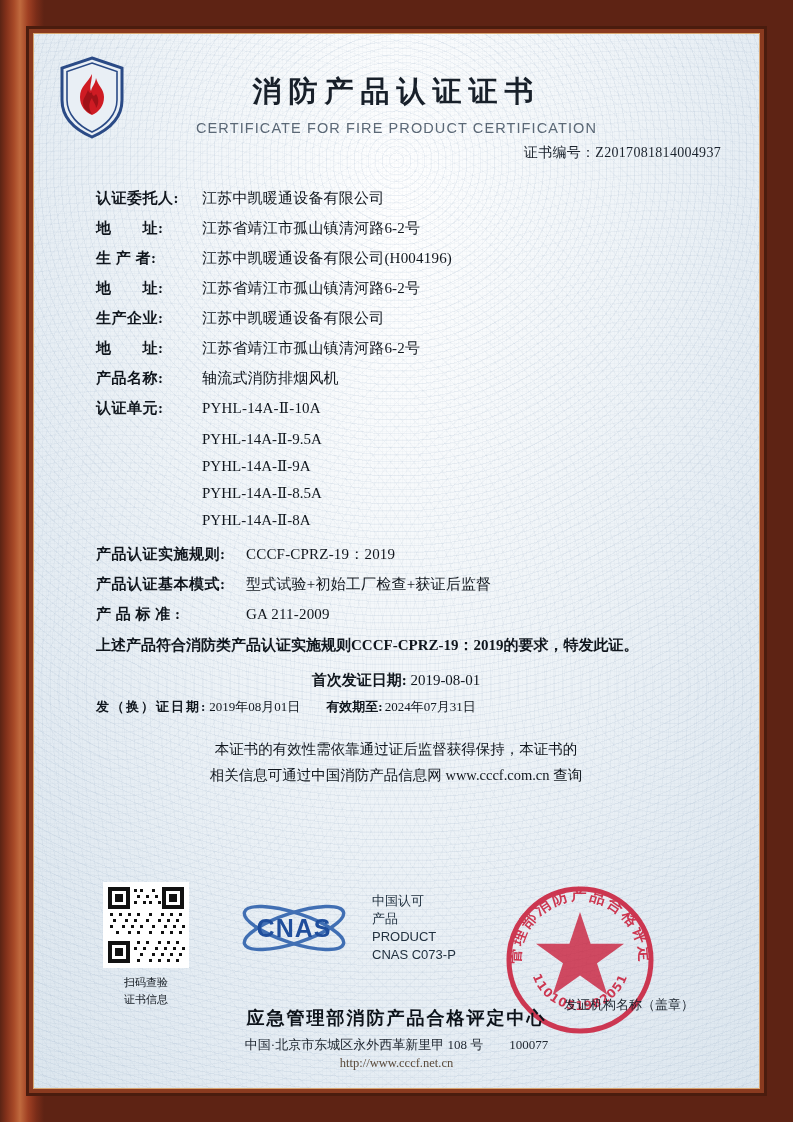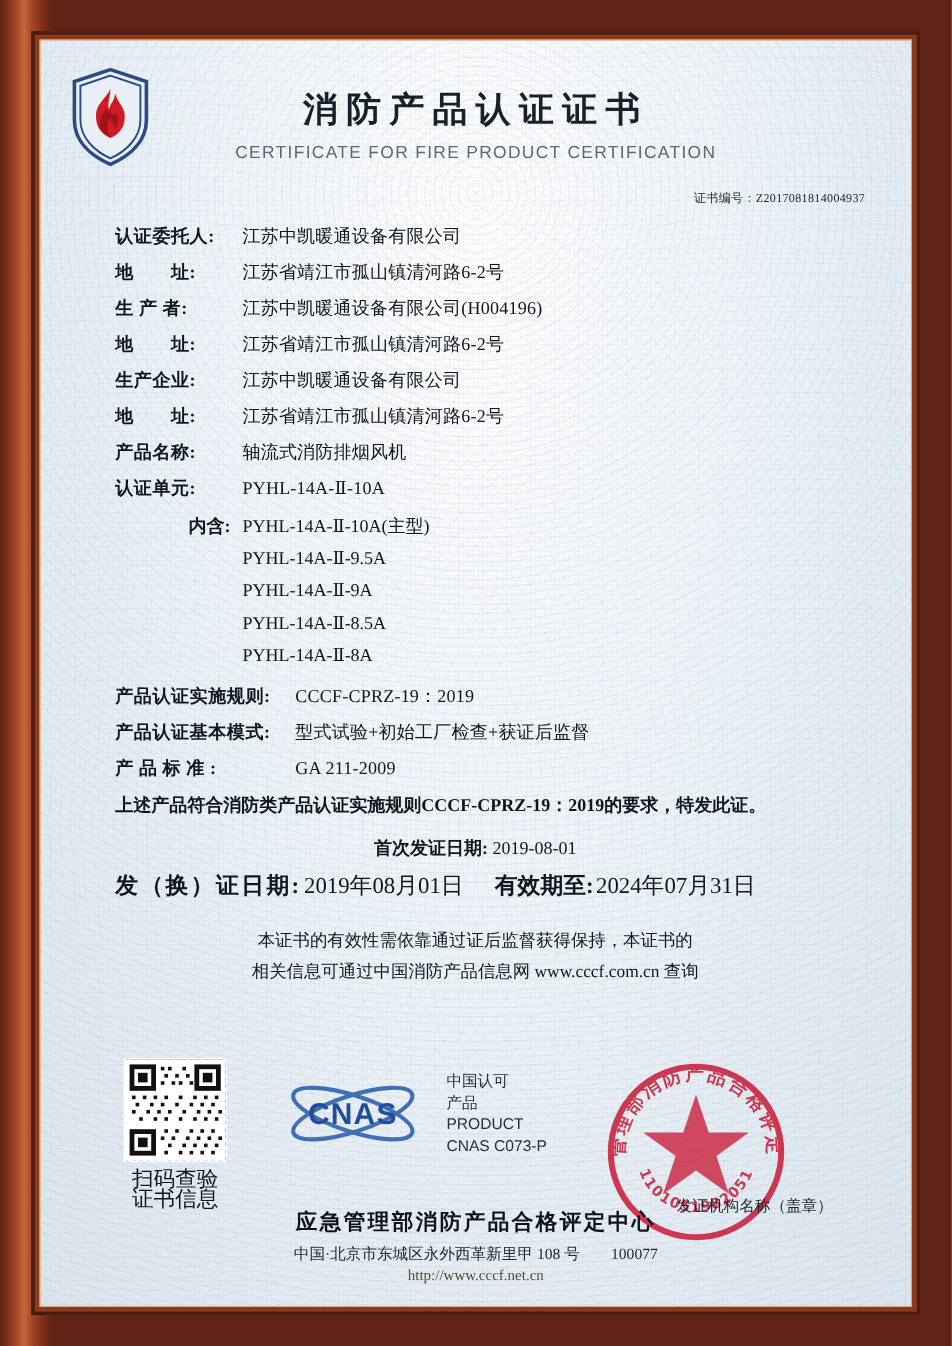--- a/index.html
+++ b/index.html
@@ -92,22 +92,22 @@
     top: 86px;
     text-align: center;
     font-family: "Liberation Sans", sans-serif;
     font-size: 14.5px;
     letter-spacing: 1.1px;
     color: #5b6876;
   }
   .cert-no {
     position: absolute;
     right: 38px;
-    top: 124px;
-    font-size: 10px;
+    top: 110px;
+    font-size: 14px;
     color: #1a222c;
     letter-spacing: 0.3px;
   }
 
   
   .fields {
     position: absolute;
     left: 62px;
     top: 152px;
     width: 600px;
@@ -162,21 +162,21 @@
   .issue-first {
     text-align: center;
     font-size: 15px;
     margin-top: 12px;
     color: #10161d;
   }
   .issue-first .k { font-weight: bold; }
   .issue-line {
     display: flex;
     align-items: flex-end;
-    font-size: 19px;
+    font-size: 13px;
     margin-top: 8px;
     color: #10161d;
   }
   .issue-line .k1 { font-weight: bold; letter-spacing: 2px; }
   .issue-line .v1 { margin-left: 2px; }
   .issue-line .k2 { font-weight: bold; margin-left: 26px; }
   .issue-line .v2 { margin-left: 2px; }
 
   .notice {
     margin-top: 20px;
@@ -199,21 +199,21 @@
     margin: 0 auto;
     background-color: #ffffff;
     background-image:
       repeating-linear-gradient(90deg, #111 0 3px, #fff 3px 6px),
       repeating-linear-gradient(0deg, #111 0 3px, #fff 3px 6px);
     background-blend-mode: multiply;
     border: 1px solid #fff;
   }
   .qr-caption {
     margin-top: 6px;
-    font-size: 18px;
+    font-size: 11px;
     line-height: 17px;
     color: #10161d;
     text-align: center;
   }
 
   .cnas-block {
     position: absolute;
     left: 196px;
     top: 858px;
     display: flex;
@@ -333,24 +333,20 @@
       </div>
       <div class="row">
         <div class="lbl">产品名称:</div>
         <div class="val">轴流式消防排烟风机</div>
       </div>
       <div class="row">
         <div class="lbl">认证单元:</div>
         <div class="val">PYHL-14A-Ⅱ-10A</div>
       </div>
 
-      <div class="sub-row">
-        <div class="sub-lbl">内含:</div>
-        <div class="sub-val">PYHL-14A-Ⅱ-10A(主型)</div>
-      </div>
       <div class="sub-row">
         <div class="sub-lbl"></div>
         <div class="sub-val">PYHL-14A-Ⅱ-9.5A</div>
       </div>
       <div class="sub-row">
         <div class="sub-lbl"></div>
         <div class="sub-val">PYHL-14A-Ⅱ-9A</div>
       </div>
       <div class="sub-row">
         <div class="sub-lbl"></div>

